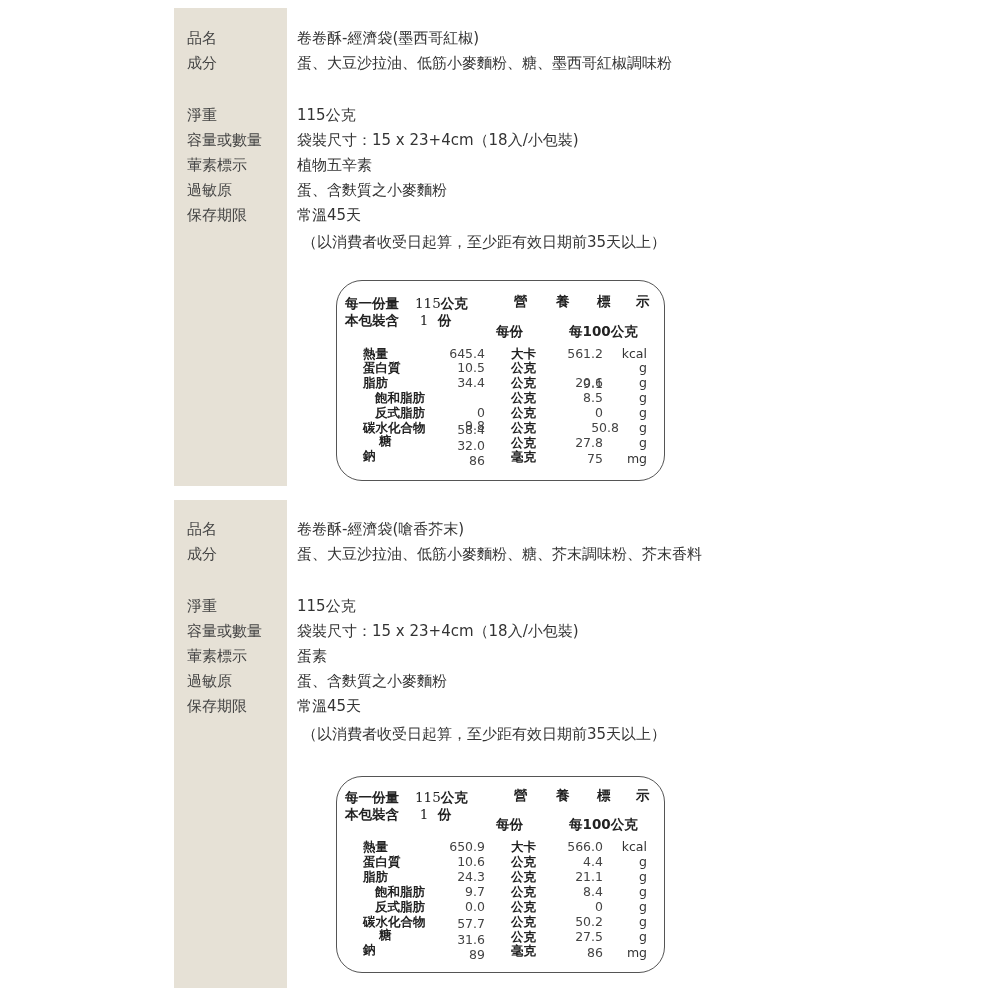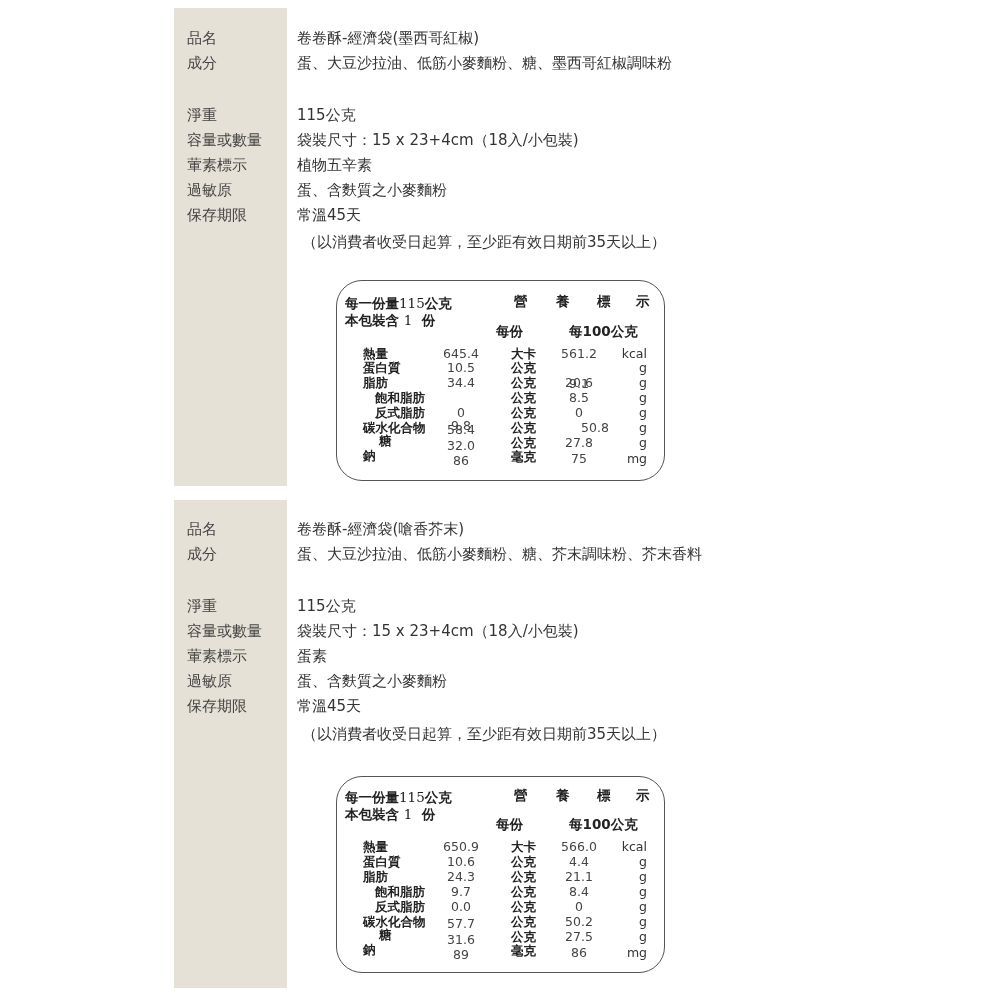--- a/index.html
+++ b/index.html
@@ -8,25 +8,25 @@
   .section { position:absolute; left:174px; width:826px; }
   .sidebar { position:absolute; left:0; top:0; width:113px; background:#e6e1d6; }
   .row { position:absolute; left:0; height:26px; line-height:26px; font-size:15px; white-space:nowrap; }
   .label { position:absolute; left:13px; color:#444; }
   .value { position:absolute; left:123px; color:#333; }
   .note { position:absolute; left:128px; font-size:15px; color:#333; white-space:nowrap; }
 
   .nbox { position:absolute; left:162px; width:327px; border:1.5px solid #555; border-radius:26px;
           background:#fff; color:#222; font-family:"DejaVu Sans","Liberation Sans",sans-serif; }
   .nb-t { position:absolute; font-size:13.5px; font-weight:bold; white-space:nowrap; line-height:16px; }
-  .nb-n { position:absolute; font-size:12.5px; color:#444; white-space:nowrap; text-align:center; line-height:13px; }
+  .nb-n { position:absolute; font-size:12.5px; color:#444; white-space:nowrap; text-align:right; line-height:13px; }
   .nb-l { position:absolute; font-size:12.5px; font-weight:bold; white-space:nowrap; line-height:13px; }
   .nb-u { position:absolute; font-size:12.5px; font-weight:bold; white-space:nowrap; line-height:13px; }
   .nb-unit { position:absolute; font-size:12.5px; white-space:nowrap; text-align:right; line-height:13px; color:#333; }
-  .serif { font-family:"DejaVu Serif","Liberation Serif",serif; font-weight:normal; }
+  .serif { font-family:"DejaVu Serif","Liberation Serif",serif; font-weight:normal;margin-left:16px; }
 </style>
 </head>
 <body>
 
 <div class="section" style="top:8px; height:478px;">
   <div class="sidebar" style="height:478px;"></div>
 
   <div class="row" style="top:17px;">
     <span class="label">品名</span>
     <span class="value">卷卷酥-經濟袋(墨西哥紅椒)</span>

